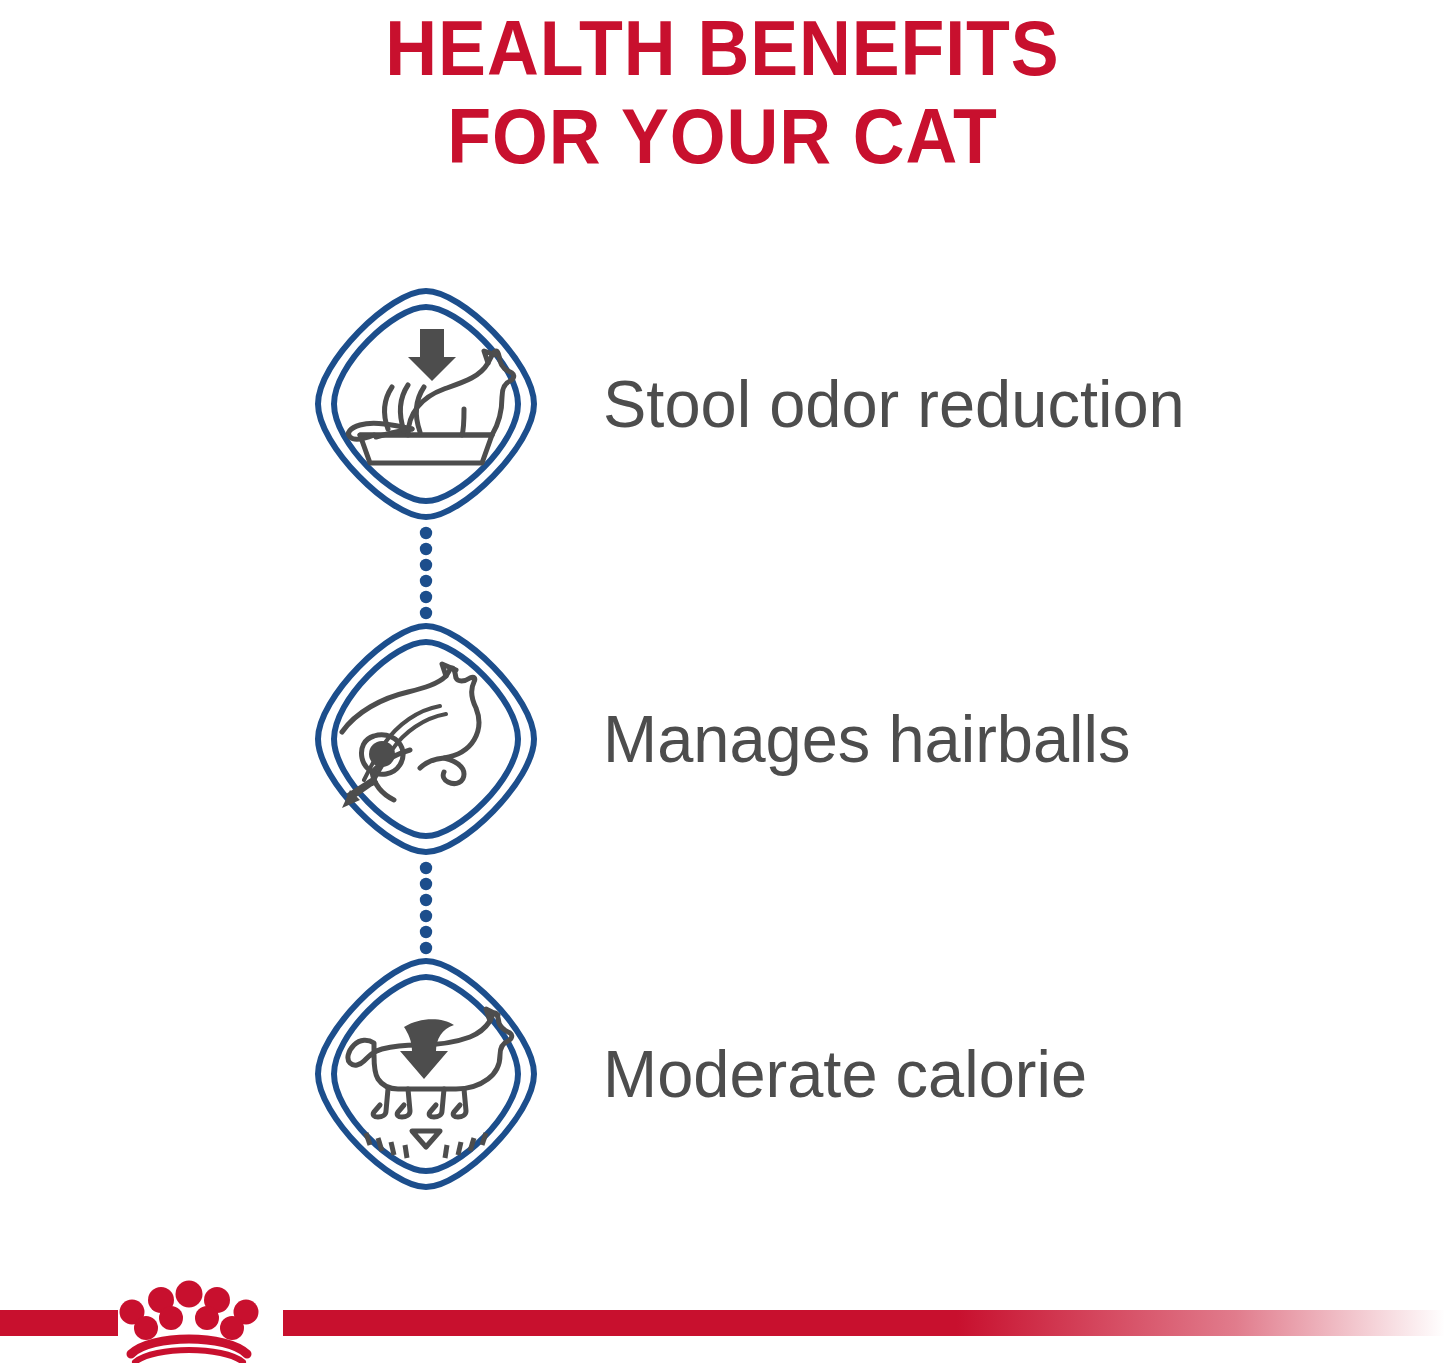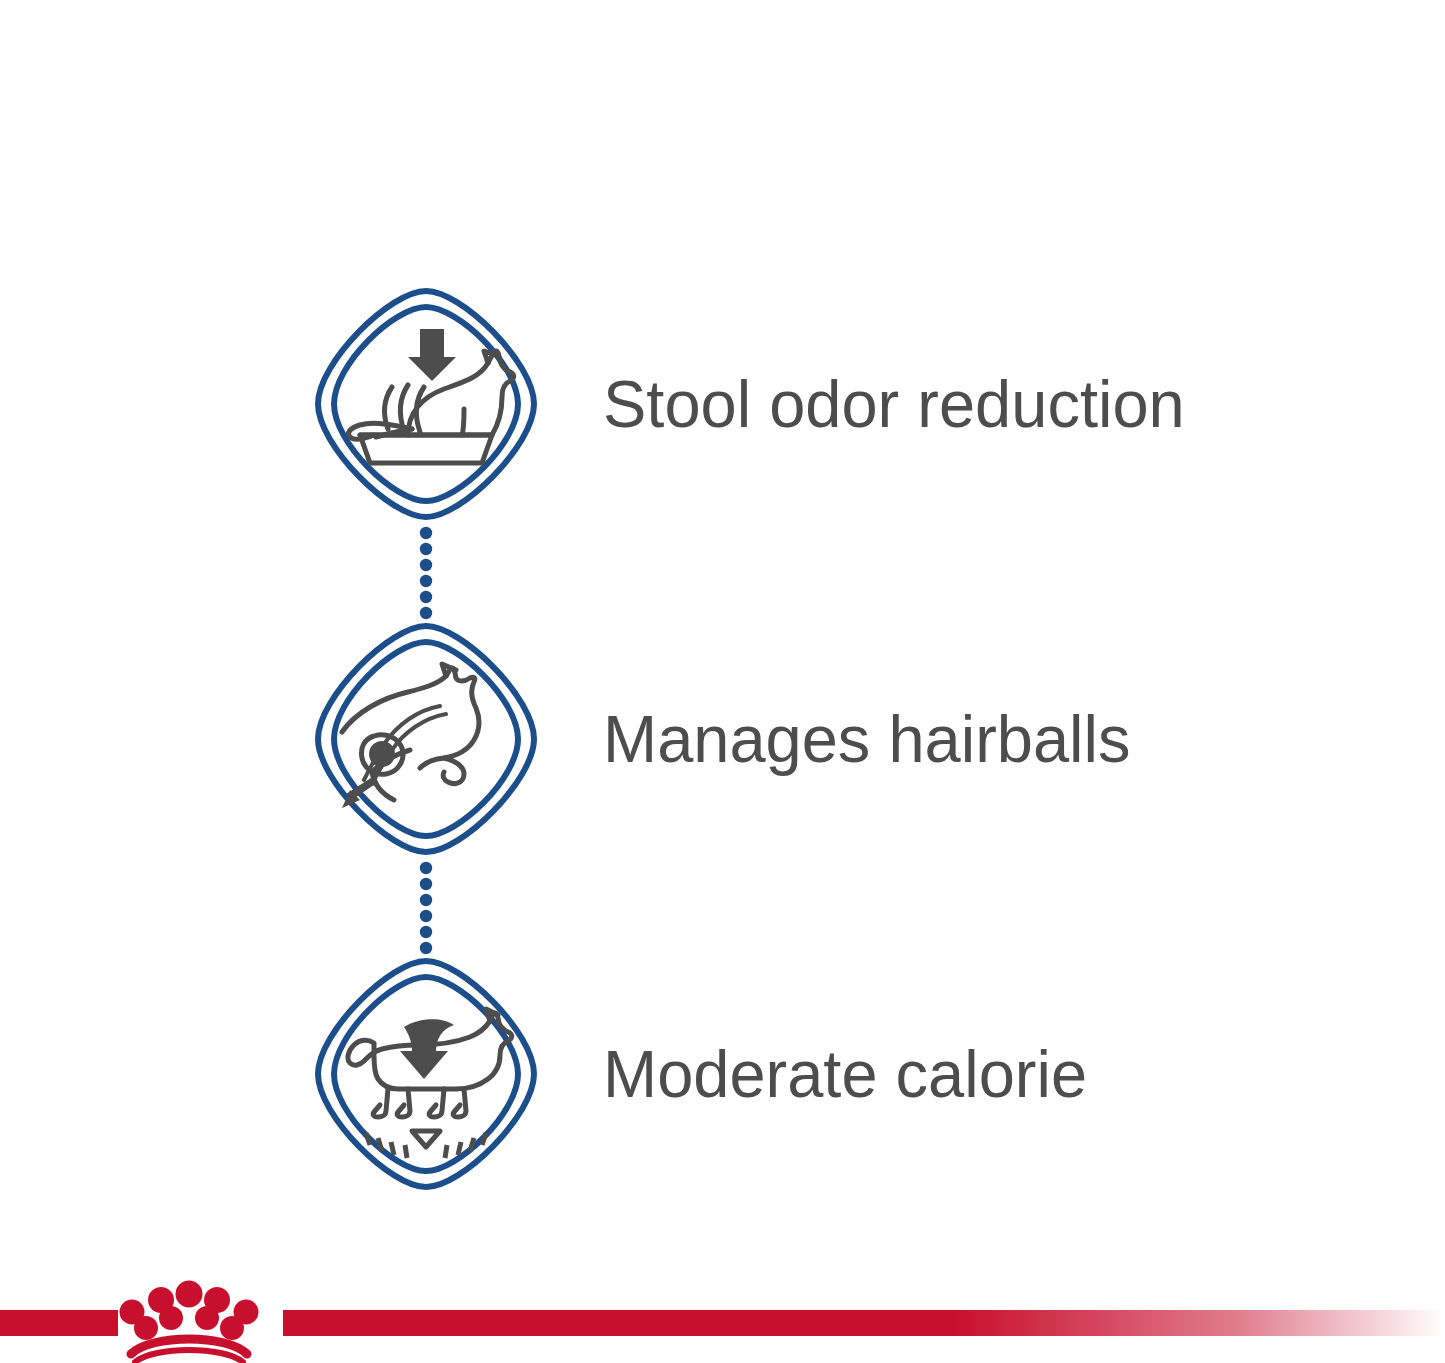--- a/index.html
+++ b/index.html
@@ -126,20 +126,24 @@
     width: 160px;
     height: 95px;
   }
   .crown svg { display: block; }
 </style>
 </head>
 <body>
 
 <div class="page">
 
+  <div class="title-block">
+    <div class="title-line l1">HEALTH BENEFITS</div>
+    <div class="title-line l2">FOR YOUR CAT</div>
+  </div>
 
   <div class="benefits">
 
     <div class="benefit-row">
       <div class="icon-badge">
         <svg viewBox="0 0 228 238" xmlns="http://www.w3.org/2000/svg">
           <g fill="none" stroke="#1C4E8C" stroke-width="6">
             <path d="M114 6 C150 6 222 78 222 119 C222 160 150 232 114 232 C78 232 6 160 6 119 C6 78 78 6 114 6 Z"></path>
           </g>
           <g fill="none" stroke="#1C4E8C" stroke-width="6">

